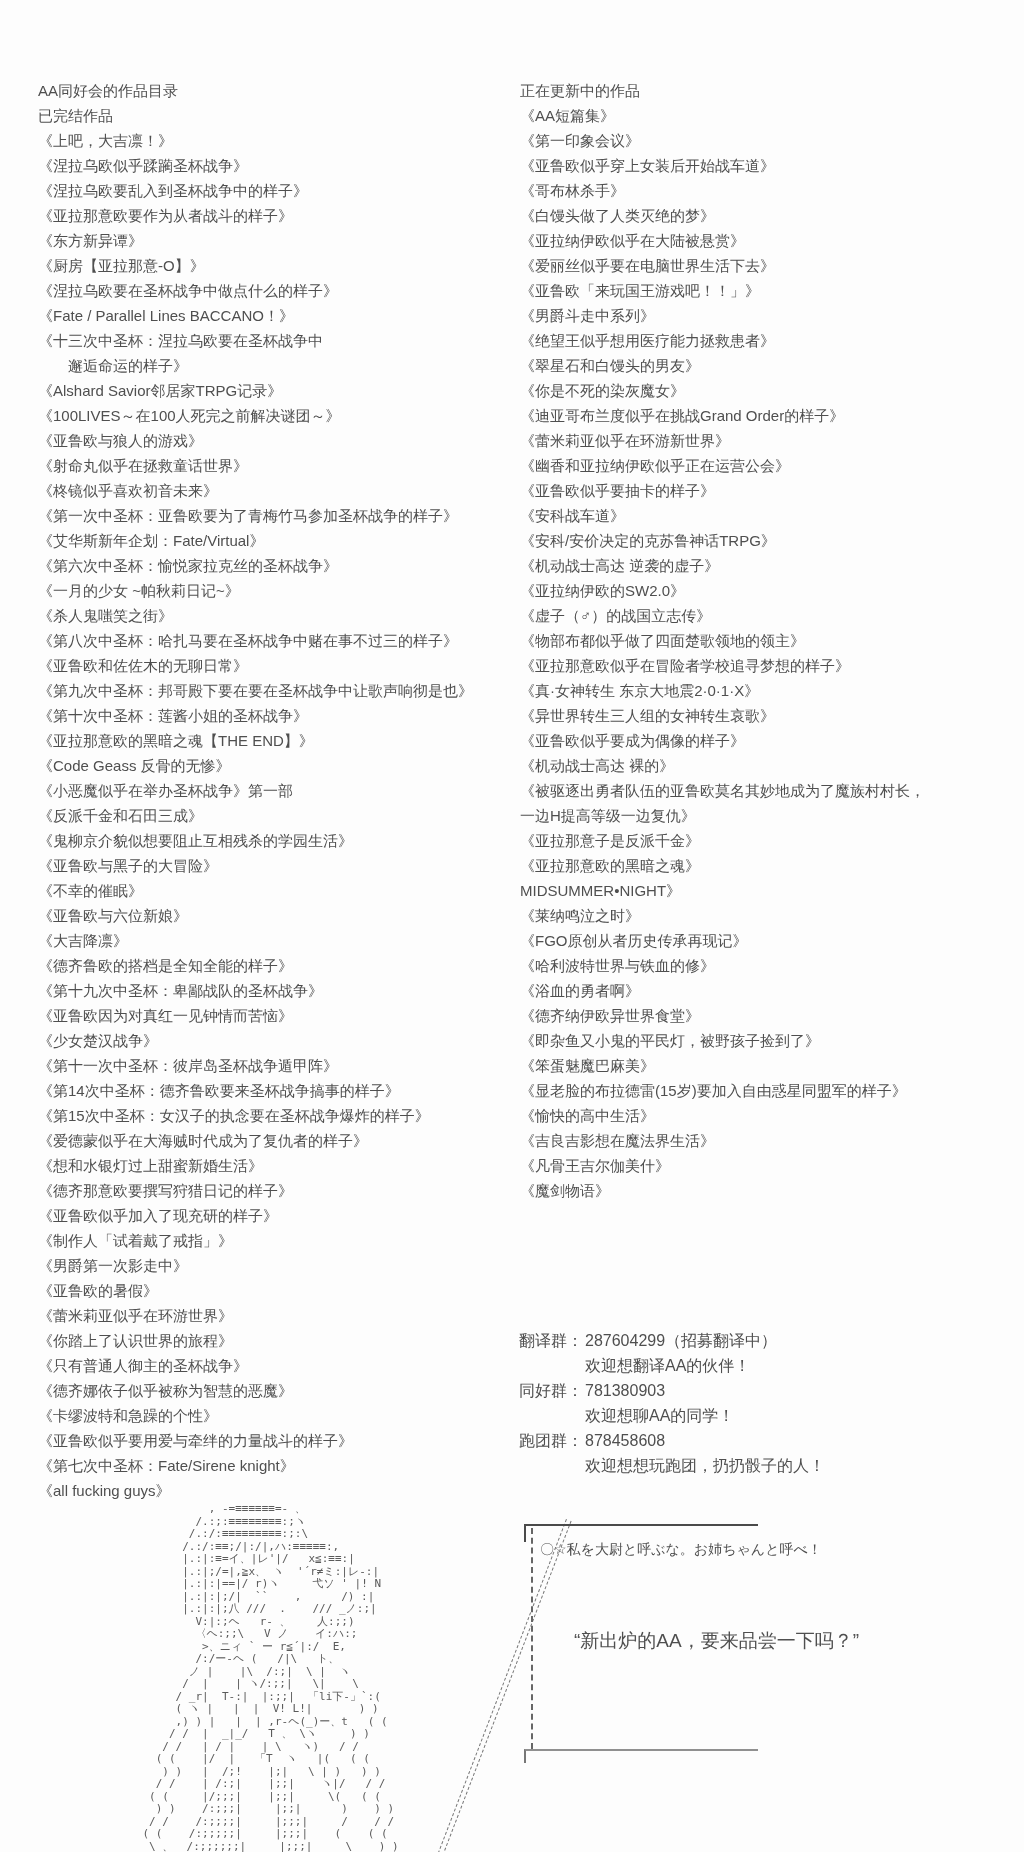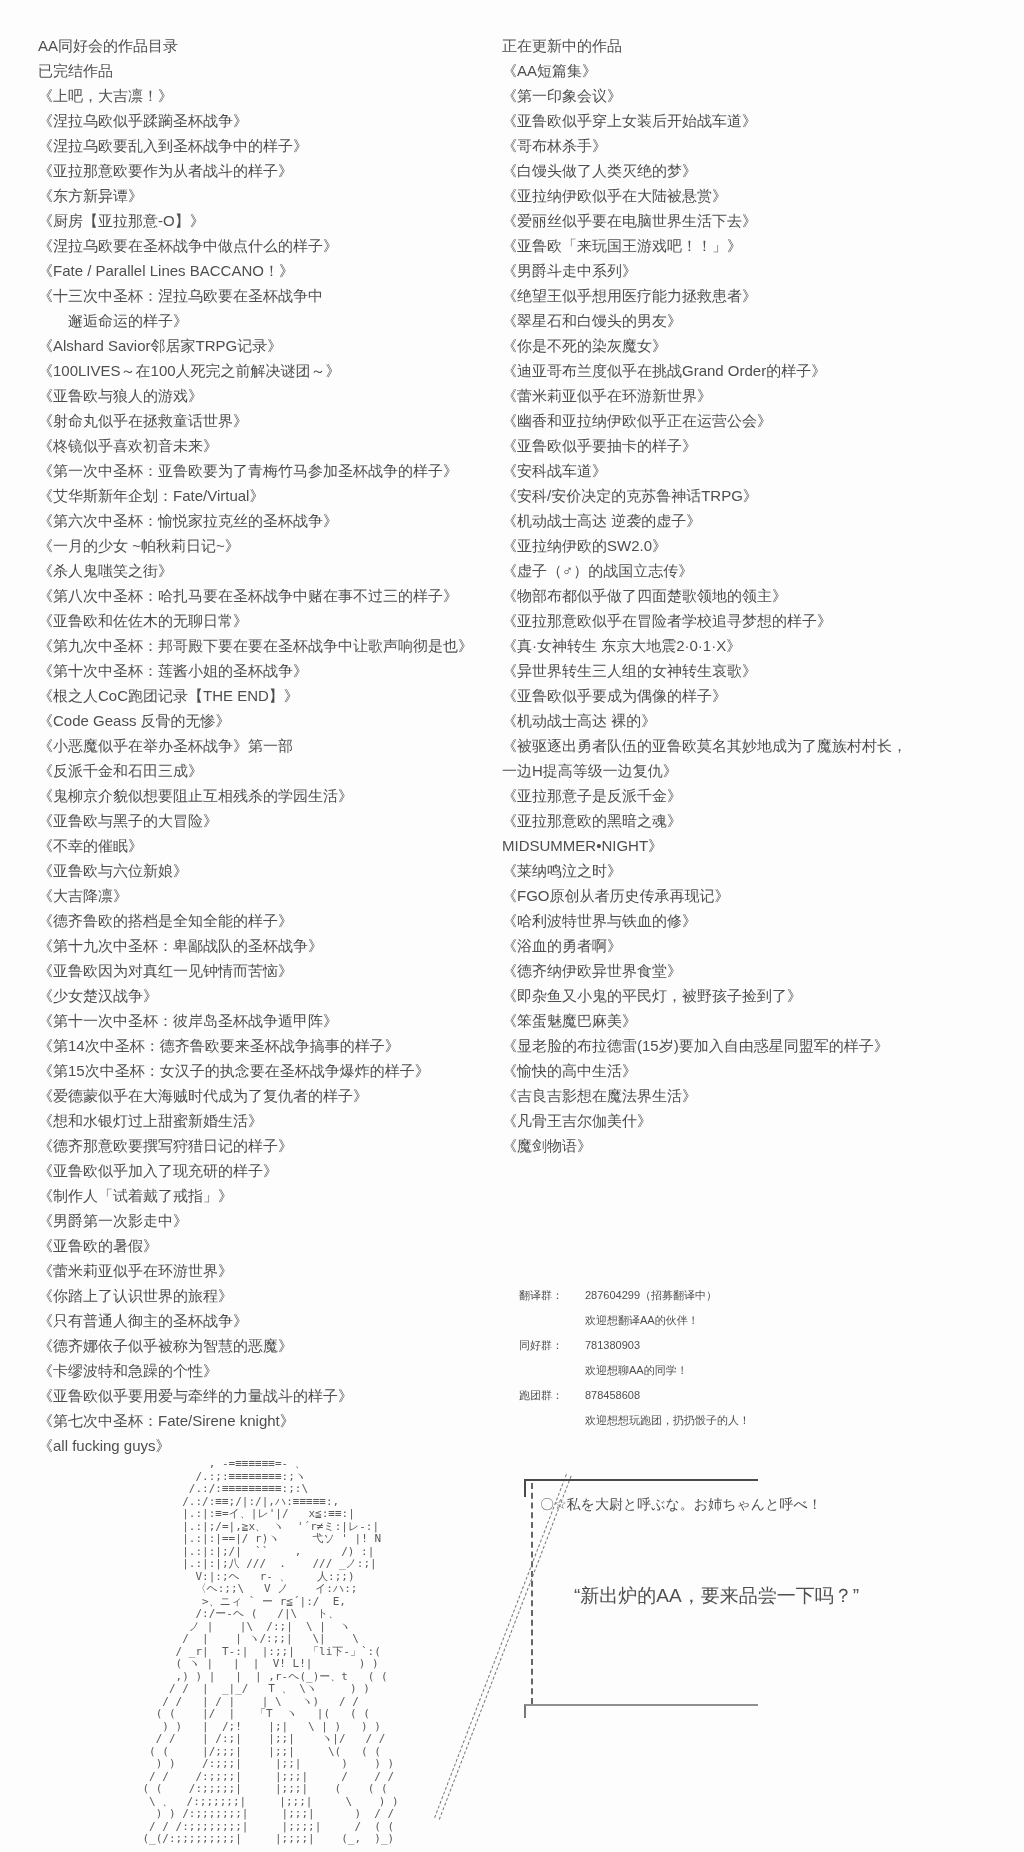--- a/index.html
+++ b/index.html
@@ -3,32 +3,32 @@
 <meta charset="utf-8">
 <title>AA同好会的作品目录</title>
 <style>
   html,body{margin:0;padding:0;}
   body{
     width:1024px;height:1852px;position:relative;
     background:#fdfdfd;
     font-family:"Liberation Sans","DejaVu Sans",sans-serif;
     color:#4f4f4f;
   }
-  .page{position:absolute;inset:0;overflow:hidden;}
+  .page{position:absolute;inset:0;overflow:hidden;margin-top:45px;}
   .col{
     position:absolute;top:33px;
     font-size:15px;line-height:25px;
     white-space:nowrap;
   }
   .col-left{left:38px;}
-  .col-right{left:502px;}
+  .col-right{left:520px;}
   .line{height:25px;}
   .contact{
     position:absolute;left:519px;top:1283px;
-    font-size:11px;line-height:25px;white-space:nowrap;
+    font-size:16px;line-height:25px;white-space:nowrap;
   }
   .contact .row{display:flex;height:25px;}
   .contact .label{display:inline-block;width:66px;}
   .art{
     position:absolute;left:116px;top:1458px;margin:0;
     font-family:"DejaVu Sans Mono","Liberation Mono",monospace;
     font-size:11px;line-height:12.5px;color:#5a5a5a;
     white-space:pre;
   }
   .pole{
@@ -77,21 +77,21 @@
         <div class="line">《柊镜似乎喜欢初音未来》</div>
         <div class="line">《第一次中圣杯：亚鲁欧要为了青梅竹马参加圣杯战争的样子》</div>
         <div class="line">《艾华斯新年企划：Fate/Virtual》</div>
         <div class="line">《第六次中圣杯：愉悦家拉克丝的圣杯战争》</div>
         <div class="line">《一月的少女 ~帕秋莉日记~》</div>
         <div class="line">《杀人鬼嗤笑之街》</div>
         <div class="line">《第八次中圣杯：哈扎马要在圣杯战争中赌在事不过三的样子》</div>
         <div class="line">《亚鲁欧和佐佐木的无聊日常》</div>
         <div class="line">《第九次中圣杯：邦哥殿下要在要在圣杯战争中让歌声响彻是也》</div>
         <div class="line">《第十次中圣杯：莲酱小姐的圣杯战争》</div>
-        <div class="line">《根之人CoC跑团记录【THE END】》</div>
+        <div class="line">《亚拉那意欧的黑暗之魂【THE END】》</div>
         <div class="line">《Code Geass 反骨的无惨》</div>
         <div class="line">《小恶魔似乎在举办圣杯战争》第一部</div>
         <div class="line">《反派千金和石田三成》</div>
         <div class="line">《鬼柳京介貌似想要阻止互相残杀的学园生活》</div>
         <div class="line">《亚鲁欧与黑子的大冒险》</div>
         <div class="line">《不幸的催眠》</div>
         <div class="line">《亚鲁欧与六位新娘》</div>
         <div class="line">《大吉降凛》</div>
         <div class="line">《德齐鲁欧的搭档是全知全能的样子》</div>
         <div class="line">《第十九次中圣杯：卑鄙战队的圣杯战争》</div>

